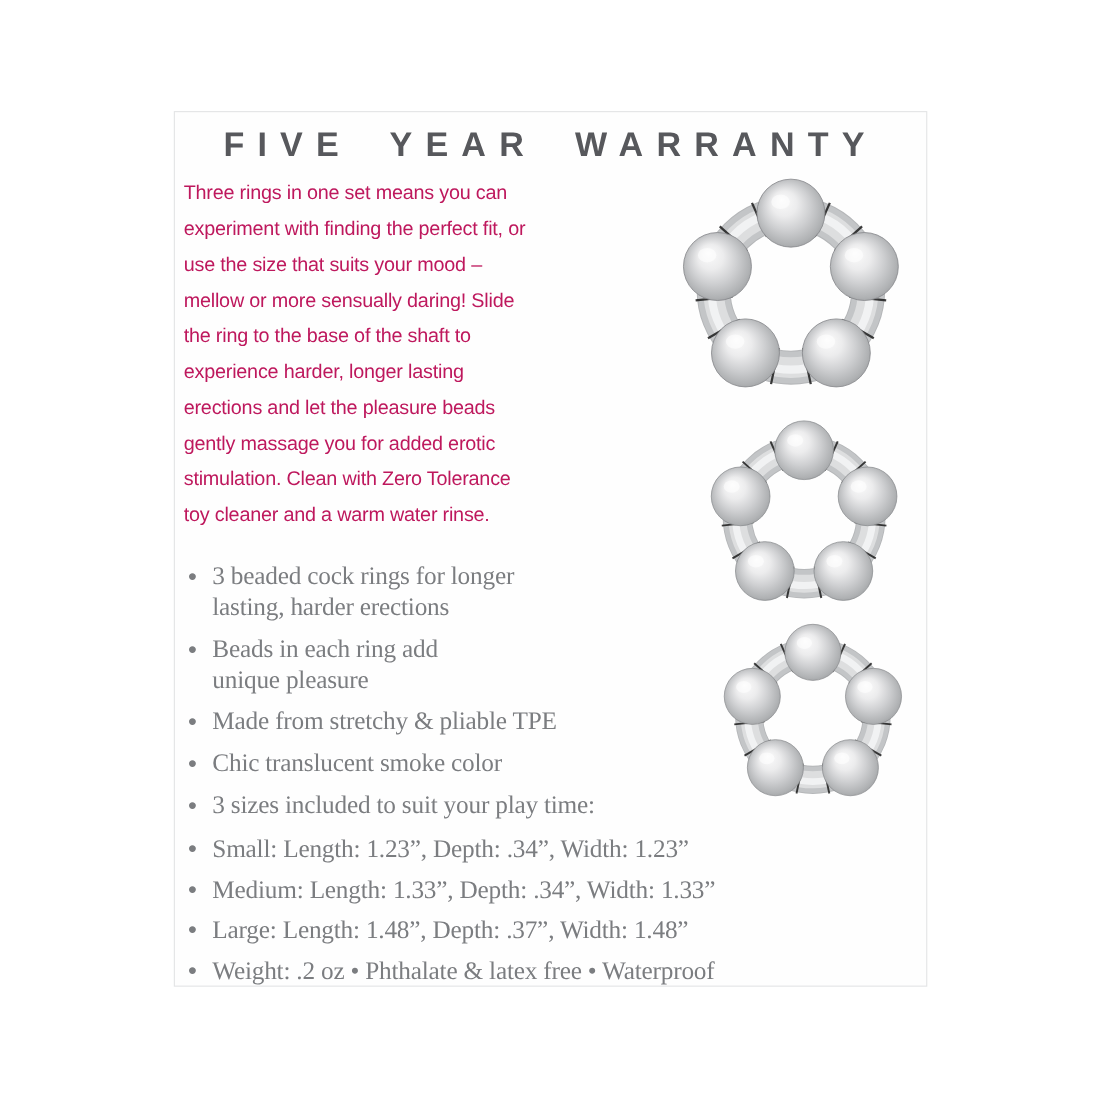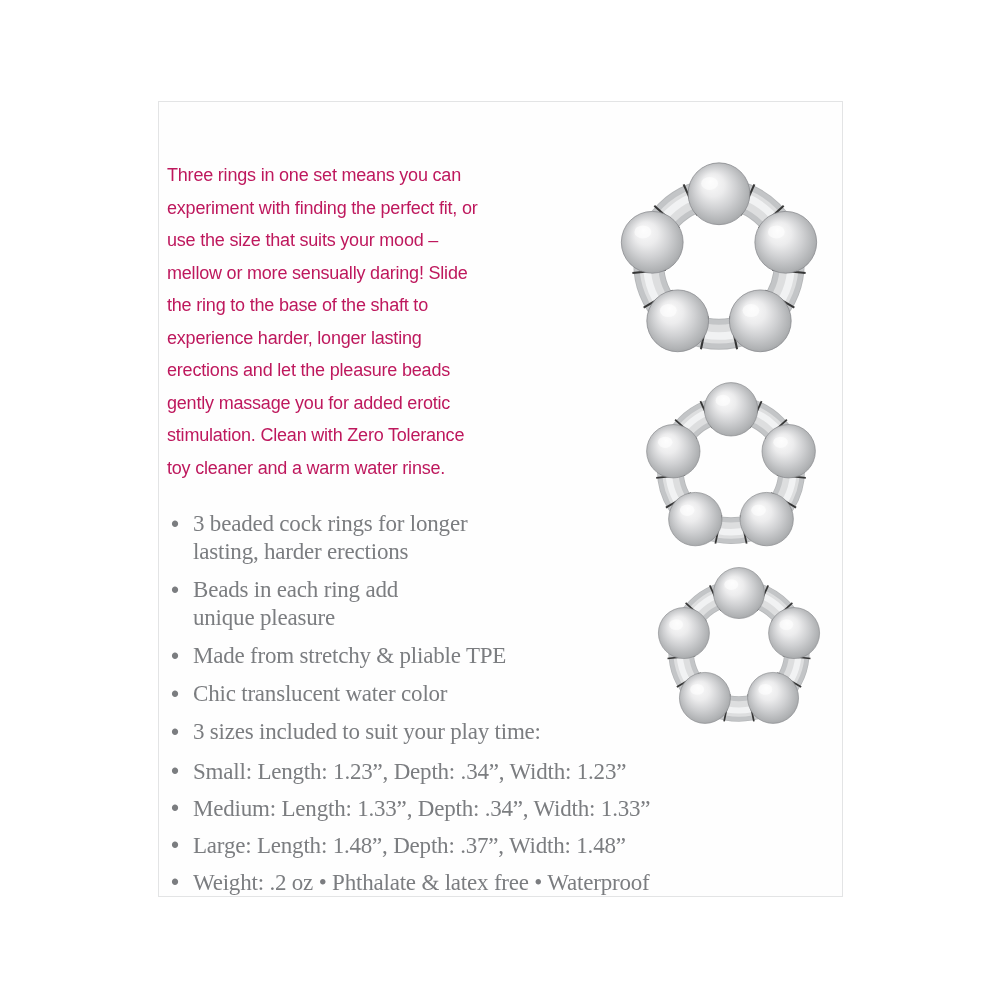--- a/index.html
+++ b/index.html
@@ -25,20 +25,21 @@
   .ring-large{left:454px;top:59px;width:212px;height:206px;}
   .ring-medium{left:479px;top:279px;width:186px;height:178px;}
   .ring-small{left:491px;top:464px;width:178px;height:170px;}
 </style>
 </head>
 <body>
 
 <div class="stage">
   <div class="panel">
 
+    <div class="heading">FIVE YEAR WARRANTY</div>
 
     <div class="para">Three rings in one set means you can
 experiment with finding the perfect fit, or
 use the size that suits your mood –
 mellow or more sensually daring! Slide
 the ring to the base of the shaft to
 experience harder, longer lasting
 erections and let the pleasure beads
 gently massage you for added erotic
 stimulation. Clean with Zero Tolerance
@@ -54,21 +55,21 @@
           <span class="dot">•</span>
           <span class="txt">Beads in each ring add
 unique pleasure</span>
         </li>
         <li>
           <span class="dot">•</span>
           <span class="txt">Made from stretchy &amp; pliable TPE</span>
         </li>
         <li>
           <span class="dot">•</span>
-          <span class="txt">Chic translucent water color</span>
+          <span class="txt">Chic translucent smoke color</span>
         </li>
         <li>
           <span class="dot">•</span>
           <span class="txt">3 sizes included to suit your play time:</span>
         </li>
       </ul>
 
     <ul class="blist specs">
         <li>
           <span class="dot">•</span>

